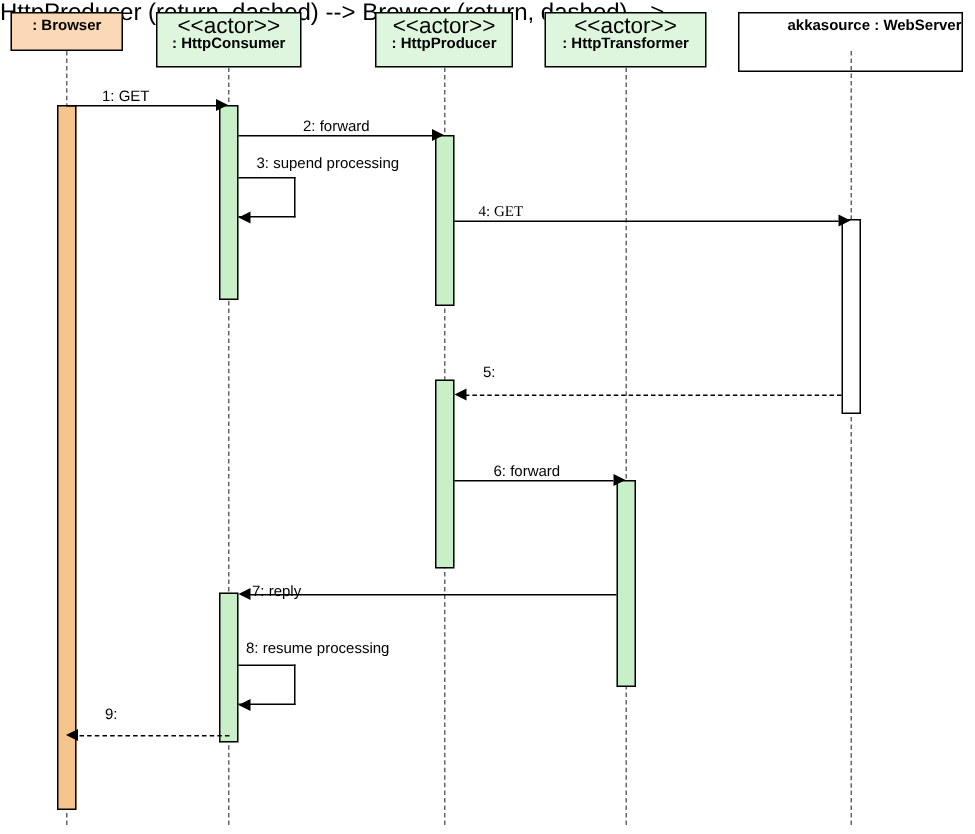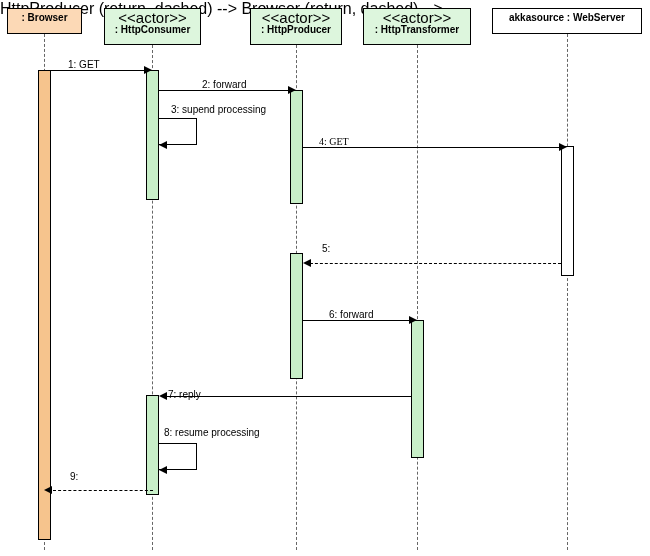--- a/index.html
+++ b/index.html
@@ -111,21 +111,21 @@
   <div class="lifeline-head actor-head" style="left:250px; top:8px; width:92px; height:37px;">
     <span class="stereotype">&lt;&lt;actor&gt;&gt;</span>
     <span class="name">: HttpProducer</span>
   </div>
 
   <div class="lifeline-head actor-head" style="left:363px; top:8px; width:108px; height:37px;">
     <span class="stereotype">&lt;&lt;actor&gt;&gt;</span>
     <span class="name">: HttpTransformer</span>
   </div>
 
-  <div class="lifeline-head" style="left:492px; top:8px; width:150px; height:26px;">
+  <div class="lifeline-head" style="left:492px; top:8px; width:150px; height:40px;text-align:right;">
     <span class="name">akkasource : WebServer</span>
   </div>
 
   
   <div class="lifeline-line" style="left:44px;  top:34px; height:516px;"></div>
   <div class="lifeline-line" style="left:152px; top:45px; height:505px;"></div>
   <div class="lifeline-line" style="left:296px; top:45px; height:505px;"></div>
   <div class="lifeline-line" style="left:417px; top:45px; height:505px;"></div>
   <div class="lifeline-line" style="left:567px; top:34px; height:516px;"></div>
 

